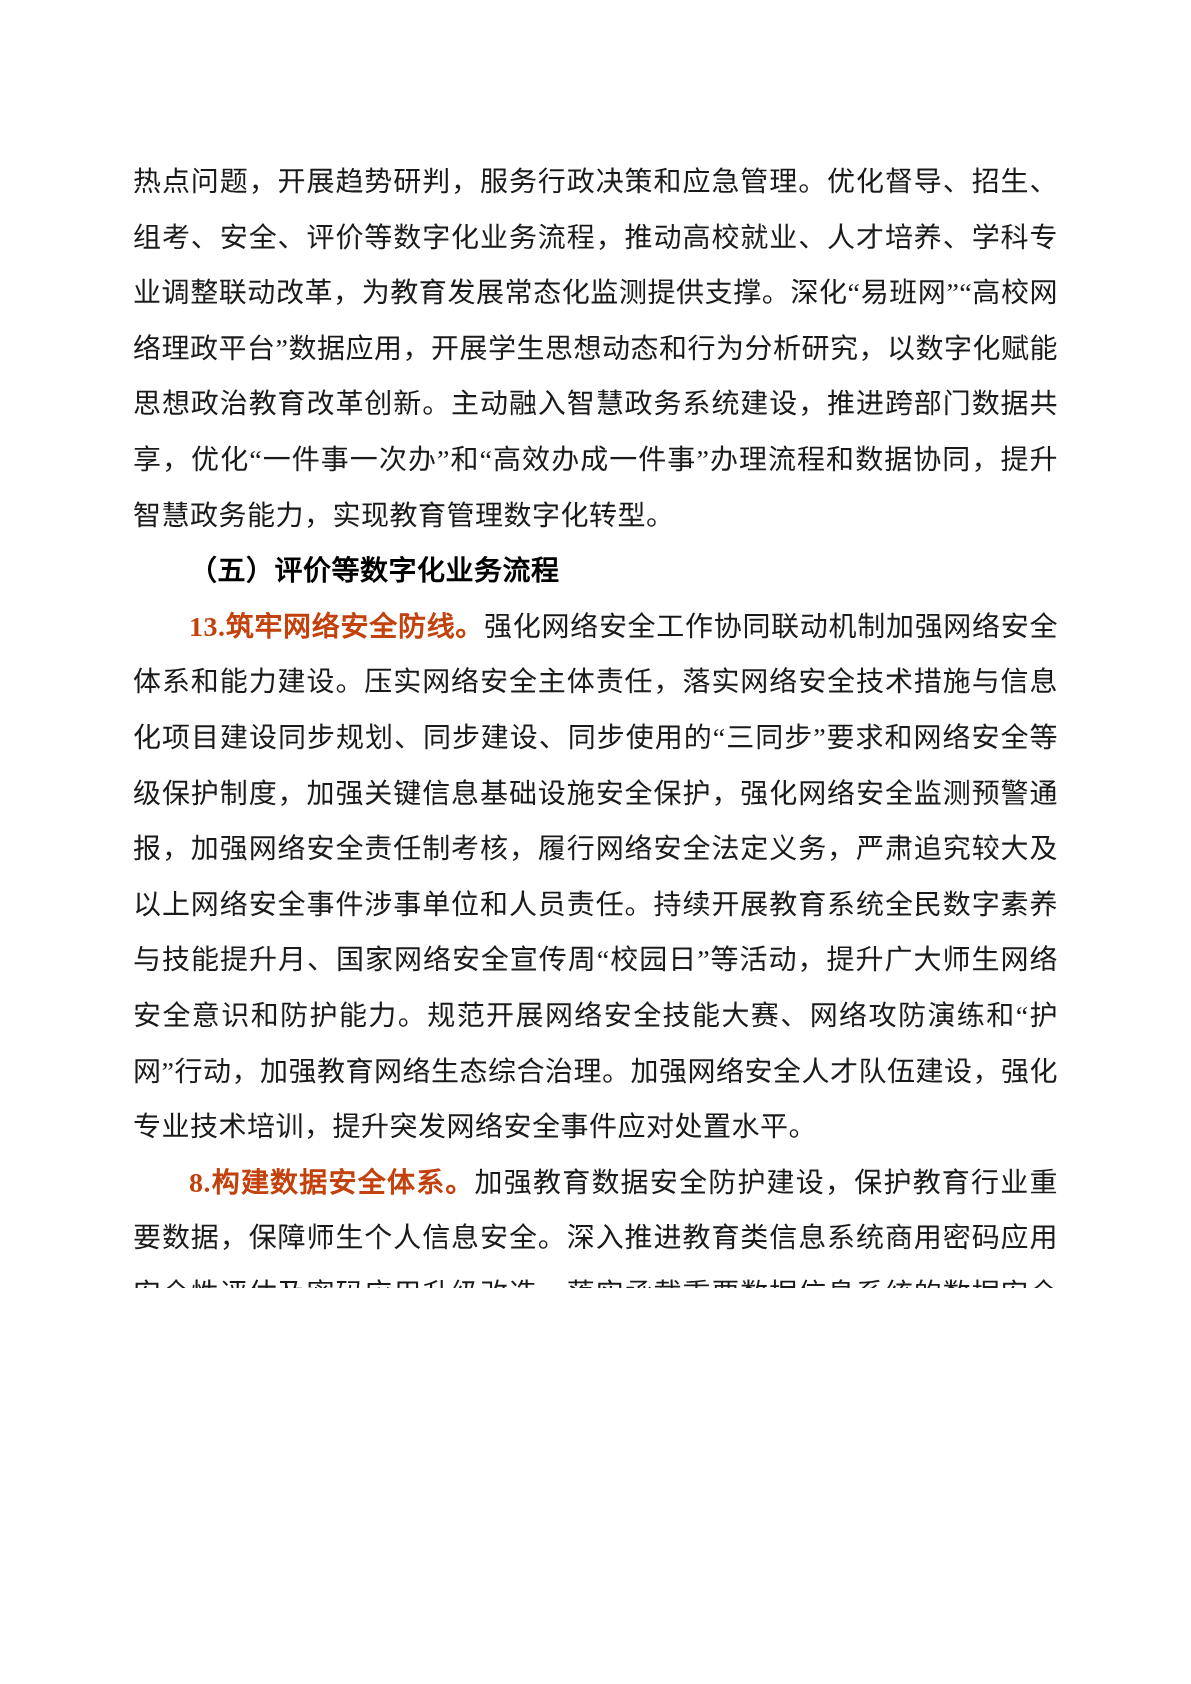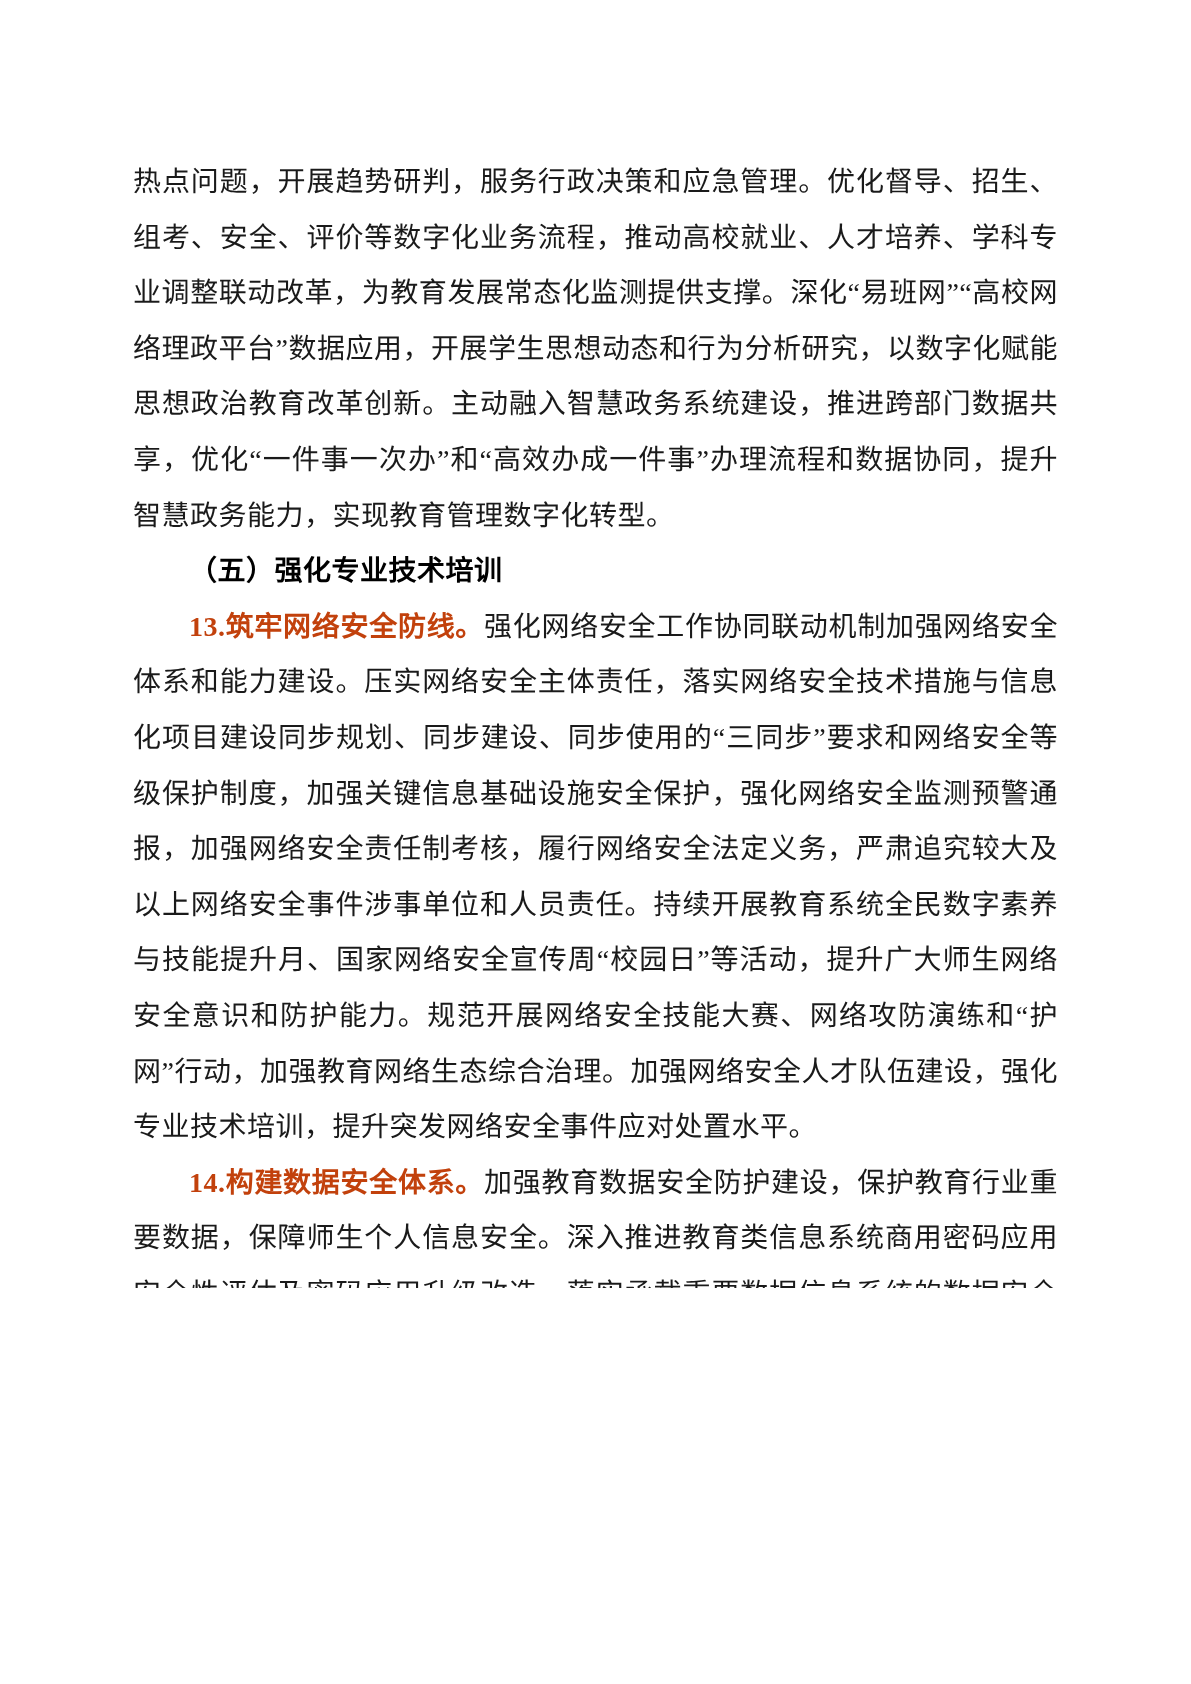--- a/index.html
+++ b/index.html
@@ -60,23 +60,23 @@
 </style>
 </head>
 <body>
 
 <div class="page">
 
   <div class="text-block">
 
     <p class="para"><span>热点问题，开展趋势研判，服务行政决策和应急管理。优化督导、招生、组考、安全、评价等数字化业务流程，推动高校就业、人才培养、学科专业调整联动改革，为教育发展常态化监测提供支撑。深化“易班网”“高校网络理政平台”数据应用，开展学生思想动态和行为分析研究，以数字化赋能思想政治教育改革创新。主动融入智慧政务系统建设，推进跨部门数据共享，优化“一件事一次办”和“高效办成一件事”办理流程和数据协同，提升智慧政务能力，实现教育管理数字化转型。</span></p>
 
-    <h3 class="section-heading">（五）强化专业技术培训</h3>
+    <h3 class="section-heading">（五）评价等数字化业务流程</h3>
 
     <p class="para indent"><span class="para-lead">13.筑牢网络安全防线。</span><span>强化网络安全工作协同联动机制加强网络安全体系和能力建设。压实网络安全主体责任，落实网络安全技术措施与信息化项目建设同步规划、同步建设、同步使用的“三同步”要求和网络安全等级保护制度，加强关键信息基础设施安全保护，强化网络安全监测预警通报，加强网络安全责任制考核，履行网络安全法定义务，严肃追究较大及以上网络安全事件涉事单位和人员责任。持续开展教育系统全民数字素养与技能提升月、国家网络安全宣传周“校园日”等活动，提升广大师生网络安全意识和防护能力。规范开展网络安全技能大赛、网络攻防演练和“护网”行动，加强教育网络生态综合治理。加强网络安全人才队伍建设，强化专业技术培训，提升突发网络安全事件应对处置水平。</span></p>
 
-    <p class="para indent"><span class="para-lead">14.构建数据安全体系。</span><span>加强教育数据安全防护建设，保护教育行业重要数据，保障师生个人信息安全。深入推进教育类信息系统商用密码应用安全性评估及密码应用升级改造。落实承载重要数据信息系统的数据安全风险评估，依托数字政府整体安全防护资源和能力，强化教育网络数据安全保障。强化人工智能算法和伦理安全。加强教育信息资产管理,落实数据分类分级保护做好数据收集、存储、使用、加工、传输、提供、公开、销毁等全生命周期安全管控，保护教育系统重要数据，加强对师生个人信息</span></p>
+    <p class="para indent"><span class="para-lead">8.构建数据安全体系。</span><span>加强教育数据安全防护建设，保护教育行业重要数据，保障师生个人信息安全。深入推进教育类信息系统商用密码应用安全性评估及密码应用升级改造。落实承载重要数据信息系统的数据安全风险评估，依托数字政府整体安全防护资源和能力，强化教育网络数据安全保障。强化人工智能算法和伦理安全。加强教育信息资产管理,落实数据分类分级保护做好数据收集、存储、使用、加工、传输、提供、公开、销毁等全生命周期安全管控，保护教育系统重要数据，加强对师生个人信息</span></p>
 
   </div>
 
   <div class="page-number">7</div>
 
 </div>
 
 </body></html>

